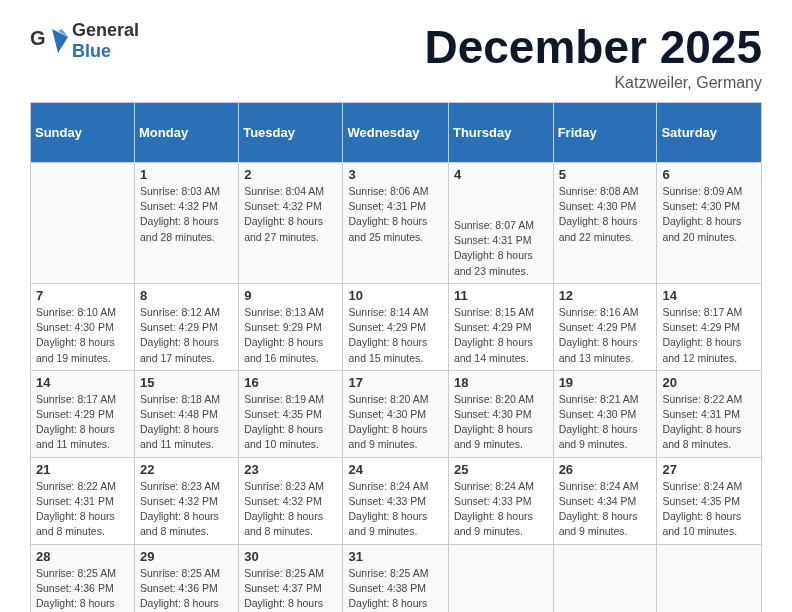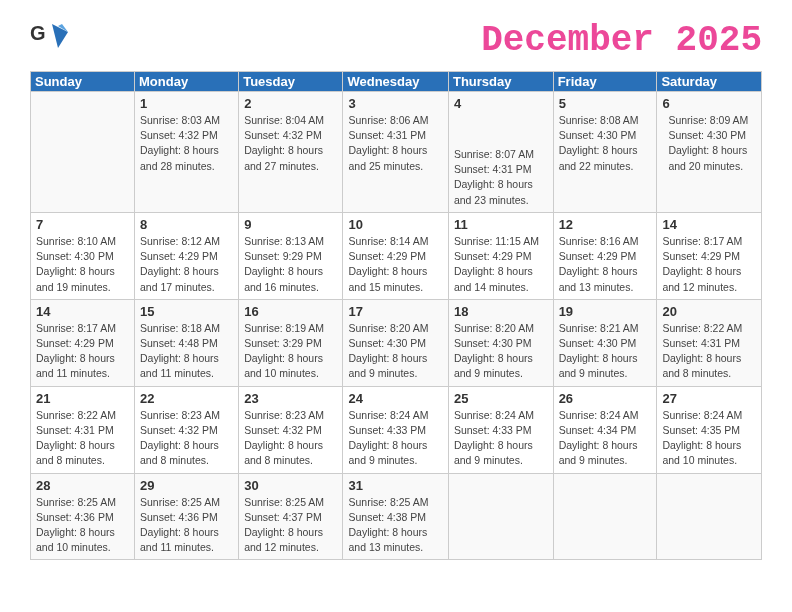--- a/index.html
+++ b/index.html
@@ -18,38 +18,37 @@
     }
     .logo {
       display: flex;
       flex-direction: column;
       align-items: flex-start;
     }
     .title-area {
       text-align: right;
     }
     .month-title {
-      font-size: 36px;
+      font-size: 46px;
       font-weight: bold;
-      color: #ec4899;
-      font-family: Liberation Mono, monospace;
+      color: #0f172a;
     }
     .location-title {
       font-size: 16px;
       color: #555;
     }
     .calendar-table {
       width: 100%;
       border-collapse: collapse;
       font-size: 11px;
     }
     .calendar-table thead tr th {
       background-color: #2970b8;
       color: #fff;
-      padding: 2px 4px;
+      padding: 22px 4px;
       text-align: left;
       font-size: 13px;
       font-weight: bold;
       border: 1px solid #ccc;
     }
     .calendar-table tbody tr td {
       border: 1px solid #ccc;
       vertical-align: top;
       padding: 4px 5px;
       width: 107px;
@@ -81,24 +80,29 @@
 <body>
 
 <div class="header-area">
   <div class="logo">
     <div style="display:flex; align-items:center; gap:4px;">
       <svg width="38" height="32" viewBox="0 0 38 32">
         <text x="0" y="20" font-size="20" font-weight="bold" fill="#333" font-family="Arial">G</text>
         <polygon points="22,4 38,12 28,28" fill="#2970b8"></polygon>
         <polygon points="28,6 38,12 32,4" fill="#5ba3e0"></polygon>
       </svg>
+      <div>
+        <span style="font-size:18px; font-weight:bold; color:#333;">General</span><br>
+        <span style="font-size:18px; font-weight:bold; color:#2970b8;">Blue</span>
+      </div>
     </div>
   </div>
   <div class="title-area">
     <div class="month-title">December 2025</div>
+    <div class="location-title">Katzweiler, Germany</div>
   </div>
 </div>
 
 <table class="calendar-table">
   <thead>
     <tr>
     <th>Sunday</th>
         <th>Monday</th>
         <th>Tuesday</th>
         <th>Wednesday</th>
@@ -140,21 +144,21 @@
         </td>
         <td>
           <span class="day-number">5</span>
           <div class="day-info" style="white-space: pre-line;">Sunrise: 8:08 AM
 Sunset: 4:30 PM
 Daylight: 8 hours
 and 22 minutes.</div>
         </td>
         <td>
           <span class="day-number">6</span>
-          <div class="day-info" style="white-space: pre-line; margin-left: 6px;">Sunrise: 8:09 AM
+          <div class="day-info" style="white-space: pre-line;">Sunrise: 8:09 AM
 Sunset: 4:30 PM
 Daylight: 8 hours
 and 20 minutes.</div>
         </td>
       </tr>
       <tr>
         <td>
           <span class="day-number">7</span>
           <div class="day-info" style="white-space: pre-line;">Sunrise: 8:10 AM
 Sunset: 4:30 PM
@@ -177,21 +181,21 @@
         </td>
         <td>
           <span class="day-number">10</span>
           <div class="day-info" style="white-space: pre-line;">Sunrise: 8:14 AM
 Sunset: 4:29 PM
 Daylight: 8 hours
 and 15 minutes.</div>
         </td>
         <td>
           <span class="day-number">11</span>
-          <div class="day-info" style="white-space: pre-line;">Sunrise: 11:15 AM
+          <div class="day-info" style="white-space: pre-line;">Sunrise: 8:15 AM
 Sunset: 4:29 PM
 Daylight: 8 hours
 and 14 minutes.</div>
         </td>
         <td>
           <span class="day-number">12</span>
           <div class="day-info" style="white-space: pre-line;">Sunrise: 8:16 AM
 Sunset: 4:29 PM
 Daylight: 8 hours
 and 13 minutes.</div>
@@ -215,21 +219,21 @@
         <td>
           <span class="day-number">15</span>
           <div class="day-info" style="white-space: pre-line;">Sunrise: 8:18 AM
 Sunset: 4:48 PM
 Daylight: 8 hours
 and 11 minutes.</div>
         </td>
         <td>
           <span class="day-number">16</span>
           <div class="day-info" style="white-space: pre-line;">Sunrise: 8:19 AM
-Sunset: 3:29 PM
+Sunset: 4:35 PM
 Daylight: 8 hours
 and 10 minutes.</div>
         </td>
         <td>
           <span class="day-number">17</span>
           <div class="day-info" style="white-space: pre-line;">Sunrise: 8:20 AM
 Sunset: 4:30 PM
 Daylight: 8 hours
 and 9 minutes.</div>
         </td>

